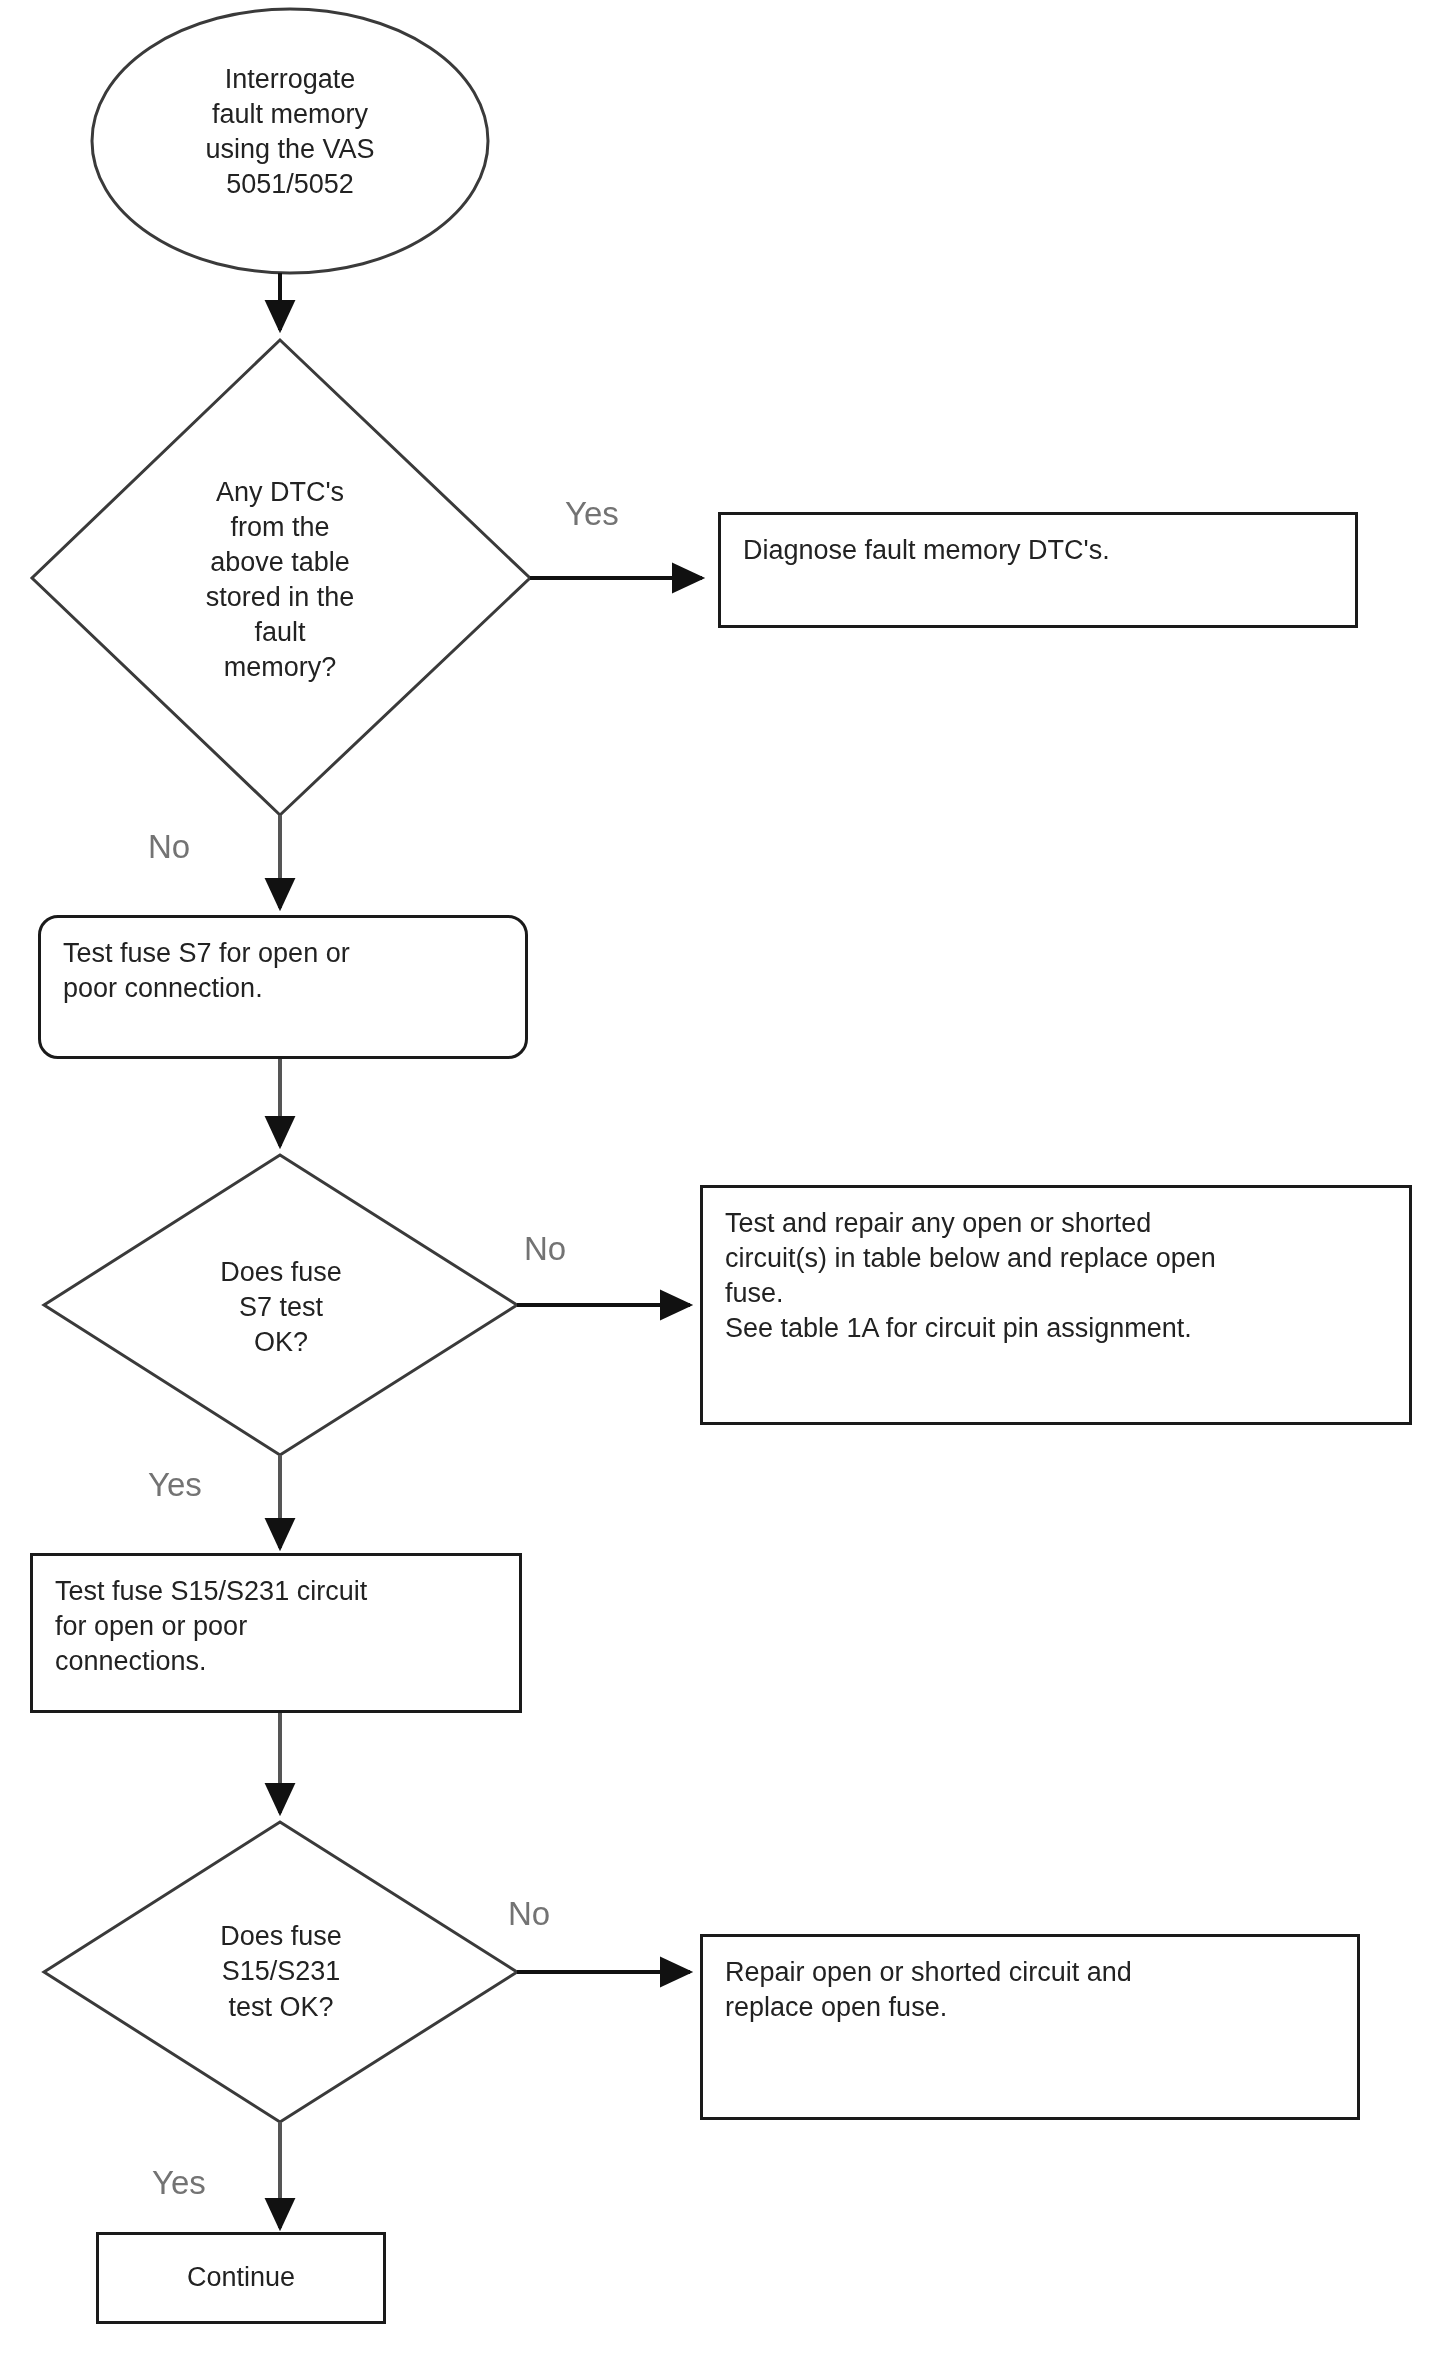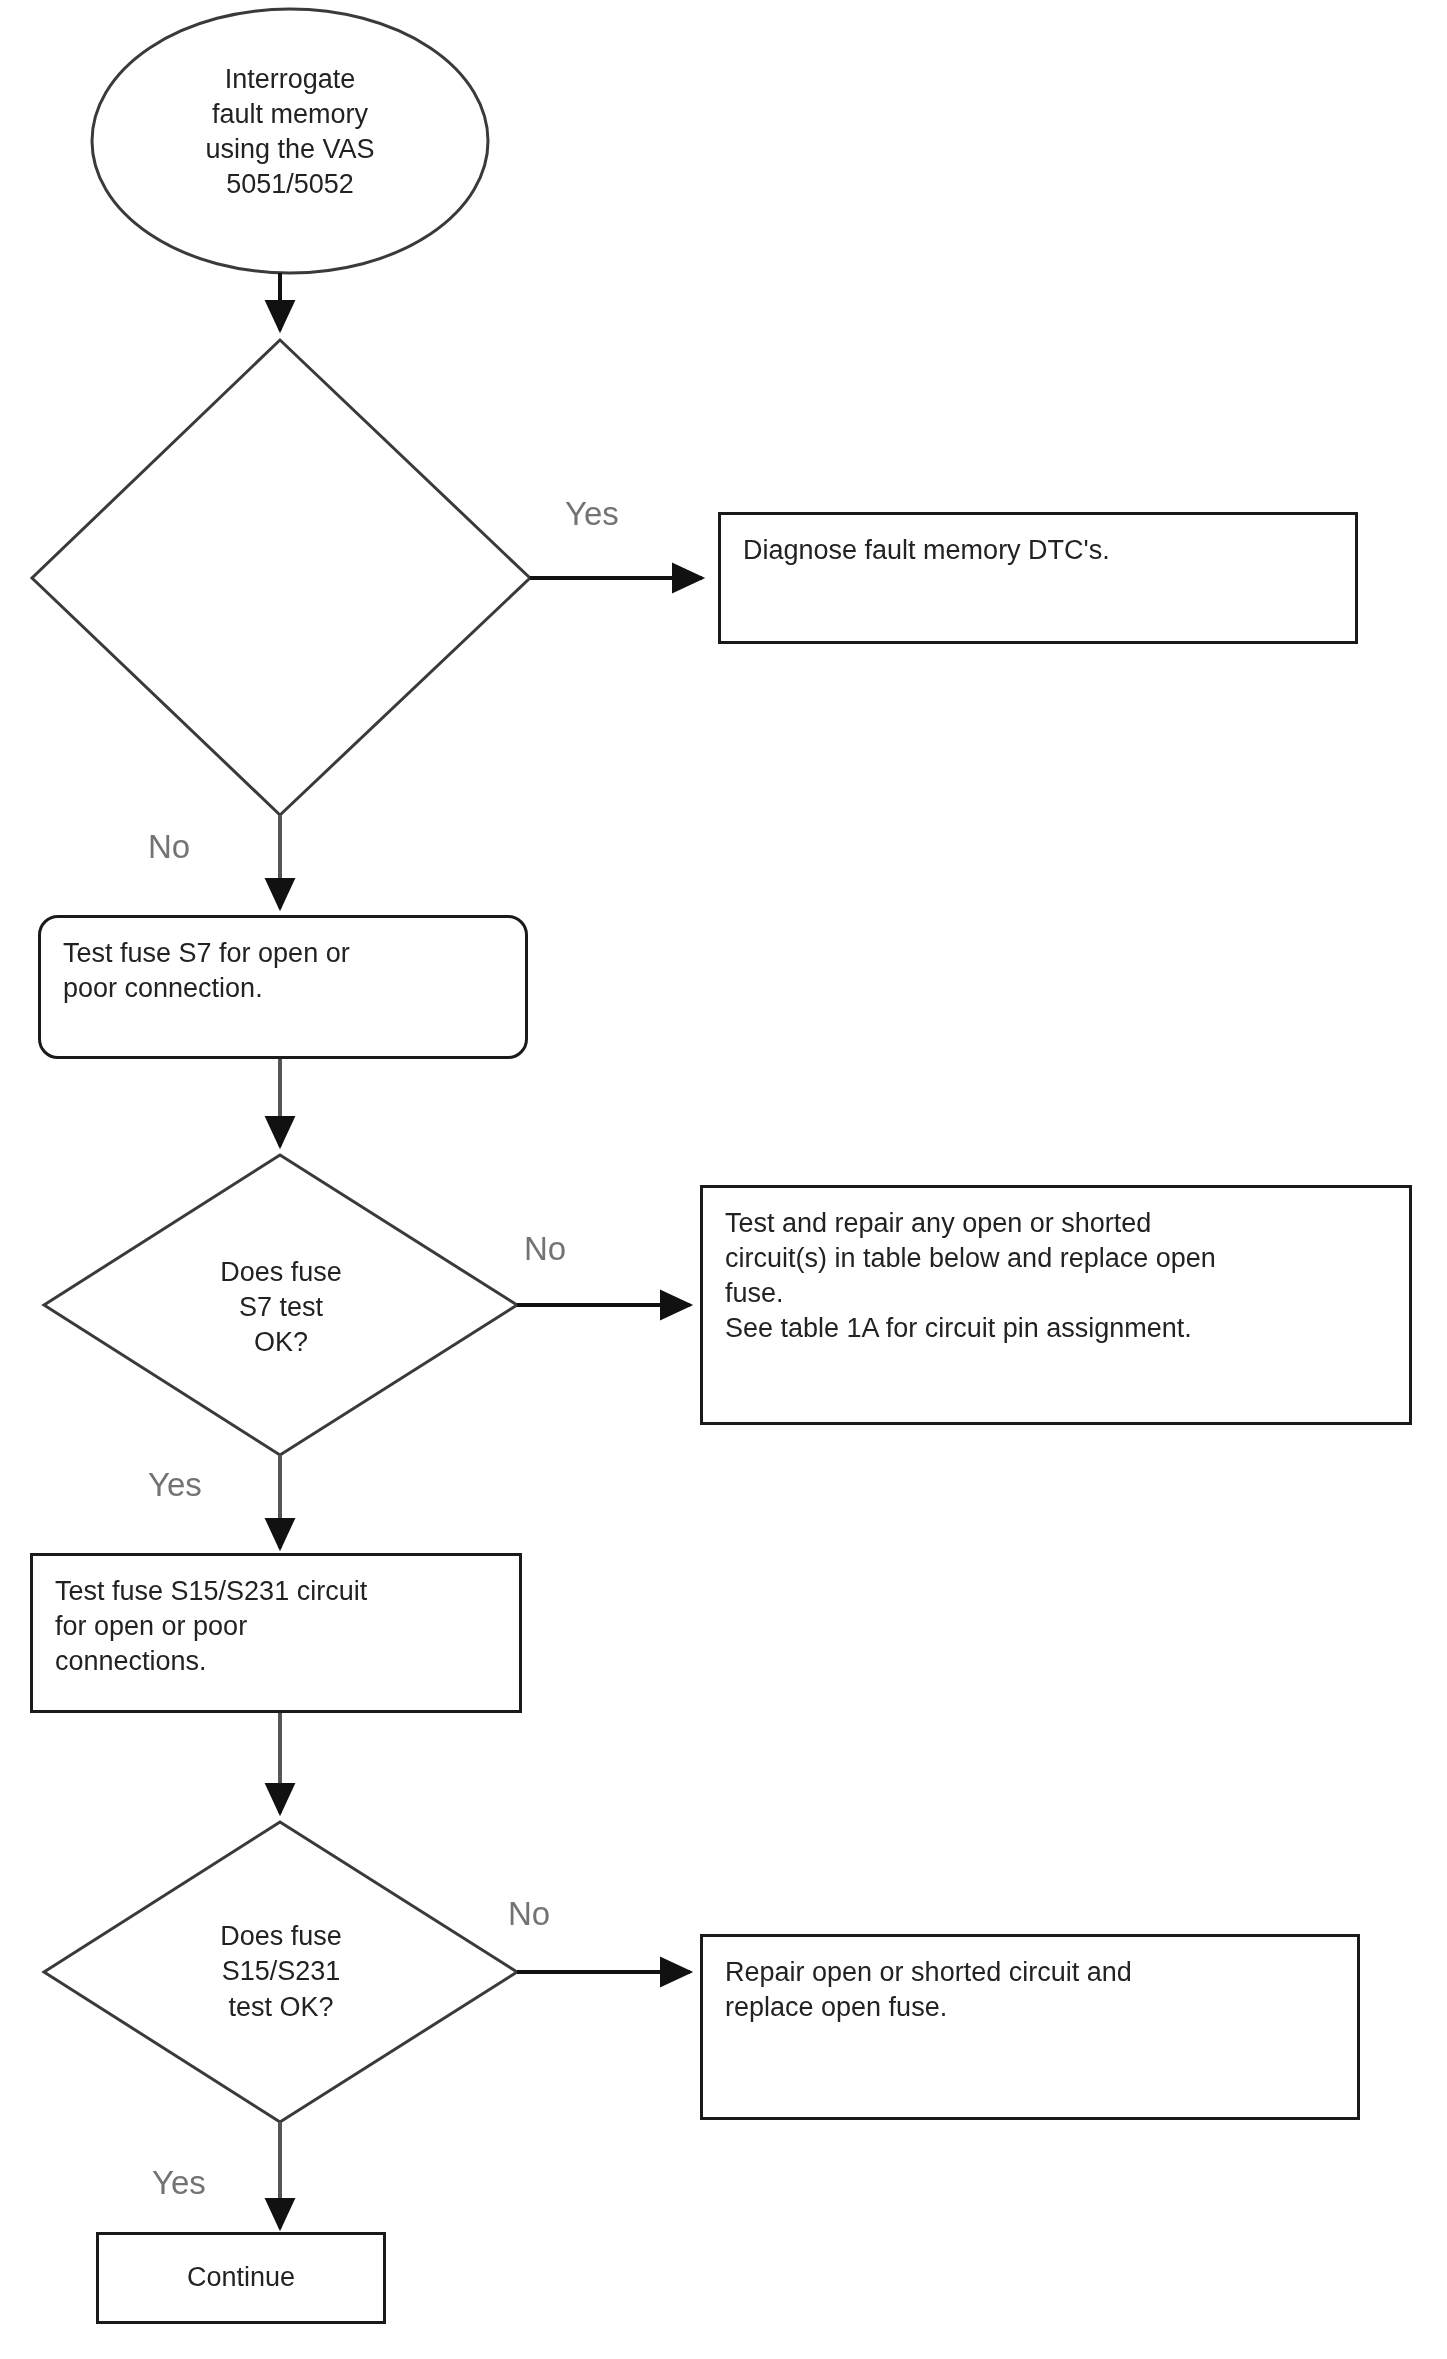--- a/index.html
+++ b/index.html
@@ -119,26 +119,32 @@
     <line x1="517" y1="1972" x2="690" y2="1972" stroke="#111111" stroke-width="4" marker-end="url(#arrowhead)"></line>
 
     <line x1="280" y1="2122" x2="280" y2="2228" stroke="#555555" stroke-width="4" marker-end="url(#arrowhead)"></line>
   </svg>
 
   <div class="oval-text" style="left:130px; top:32px; width:320px; height:200px;">Interrogate
 fault memory
 using the VAS
 5051/5052</div>
 
+  <div class="diamond-text" style="left:130px; top:440px; width:300px; height:280px;">Any DTC's
+from the
+above table
+stored in the
+fault
+memory?</div>
 
   <div class="edge-label" style="left:565px; top:495px;">Yes</div>
 
   <div class="edge-label" style="left:148px; top:828px;">No</div>
 
-  <div class="node box" style="left:718px; top:512px; width:640px; height:132px;">Diagnose fault memory DTC's.</div>
+  <div class="node box" style="left:718px; top:512px; width:640px; height:116px;">Diagnose fault memory DTC's.</div>
 
   <div class="node box" style="left:38px; top:915px; width:490px; height:144px;border-radius:20px;">Test fuse S7 for open or
 poor connection.</div>
 
   <div class="diamond-text" style="left:150px; top:1235px; width:262px; height:145px;">Does fuse
 S7 test
 OK?</div>
 
   <div class="edge-label" style="left:524px; top:1230px;">No</div>
 

